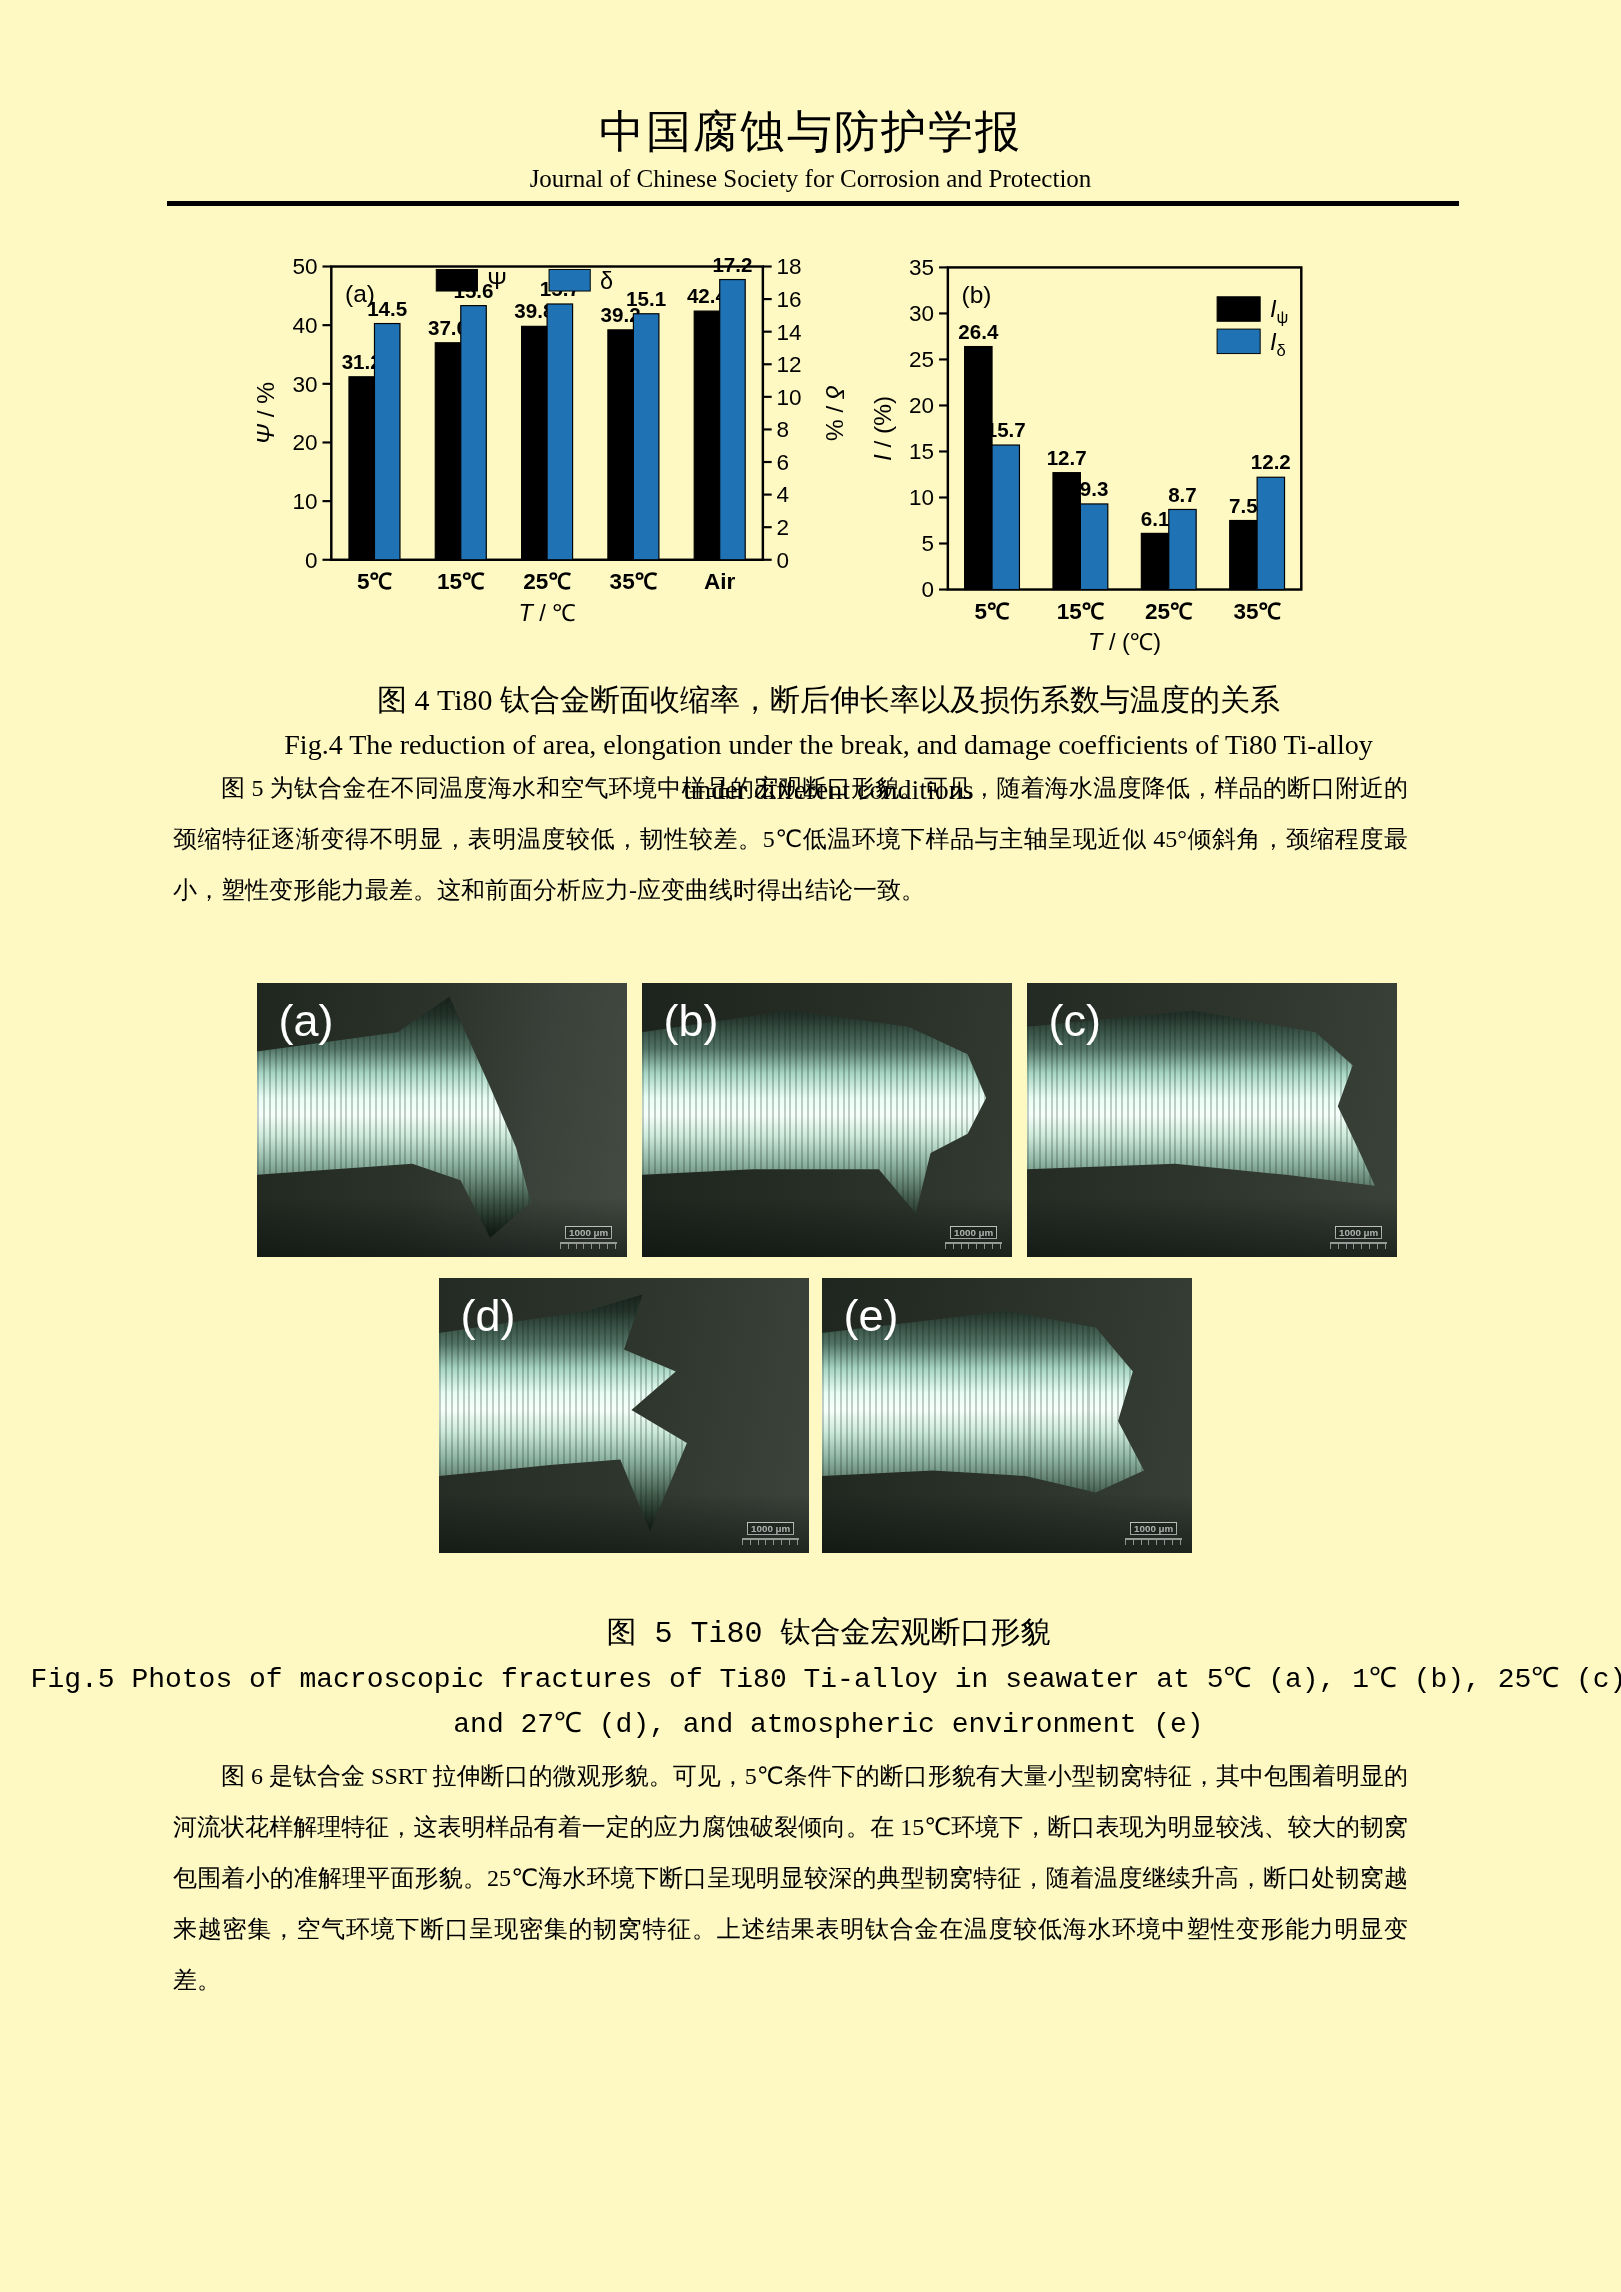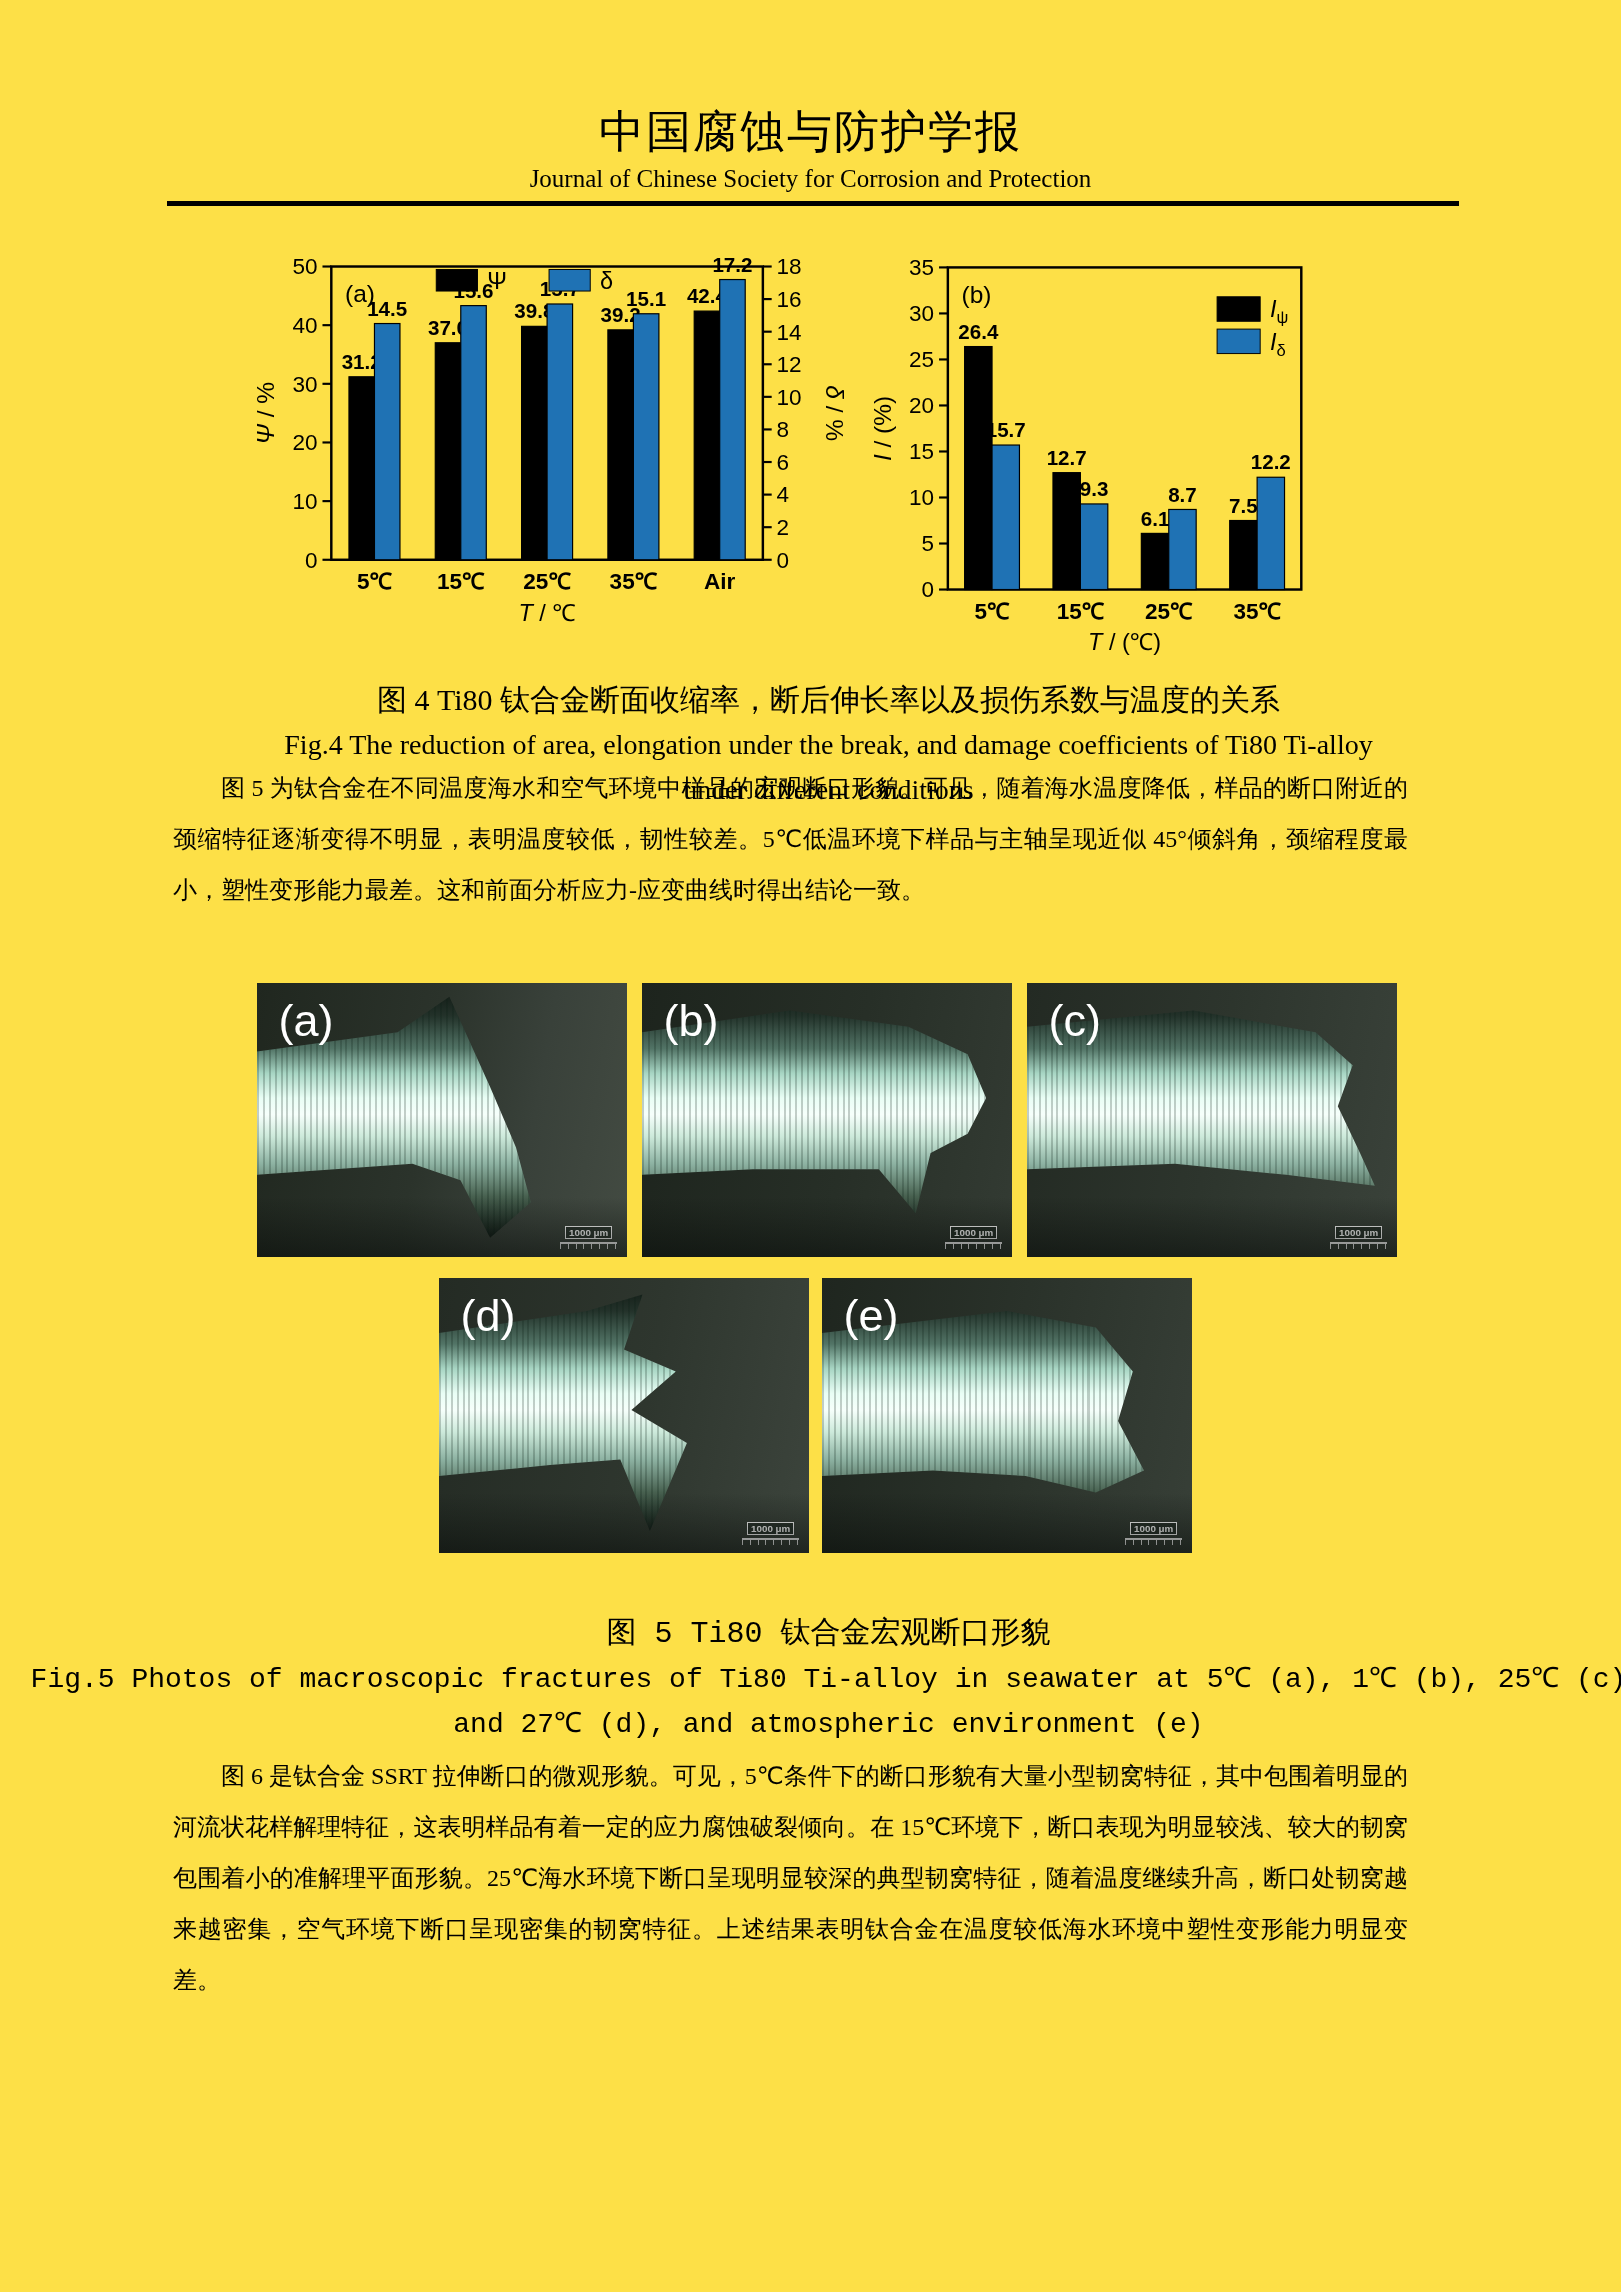--- a/index.html
+++ b/index.html
@@ -1,16 +1,16 @@
 <!DOCTYPE html>
 <html><head>
 <meta charset="utf-8">
 <style>
   html,body{margin:0;padding:0;background:#888;}
-  #page{position:relative;width:1621px;height:2293px;background:#fde047;margin:0 auto;
+  #page{position:relative;width:1621px;height:2293px;background:#fef9c3;margin:0 auto;
         font-family:"Liberation Serif","DejaVu Sans",serif;color:#000;overflow:hidden;}
 
   
   .title-cn{position:absolute;top:102px;left:0;width:100%;text-align:center;
             font-size:45px;letter-spacing:2px;}
   .title-en{position:absolute;top:165px;left:0;width:100%;text-align:center;font-size:25px;}
   .header-rule{position:absolute;top:201px;left:167px;width:1292px;height:4.9px;background:#000;}
 
   
   .chart-svg{position:absolute;}

